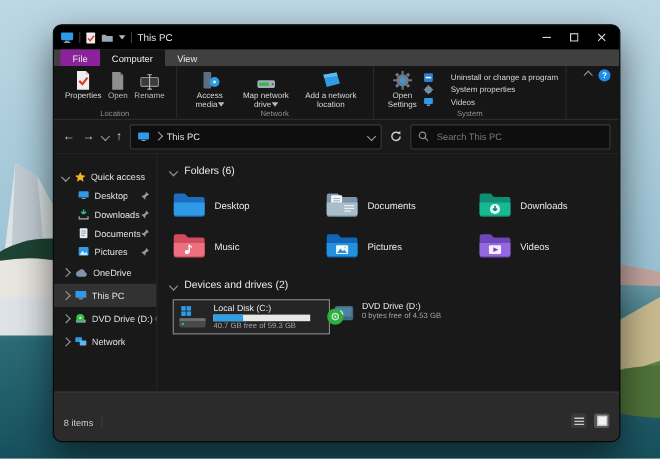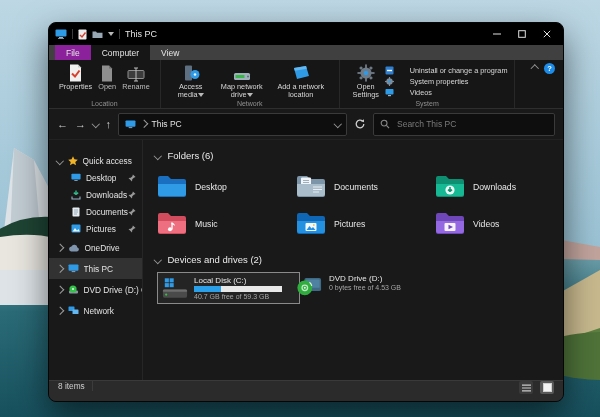--- a/index.html
+++ b/index.html
@@ -83,22 +83,22 @@
   .drive-tile{width:133px;background:rgba(255,255,255,.05);border:1px solid #8a8a8a;
               display:flex;align-items:center;gap:6px;padding:3px 4px;}
   .drive-col{display:flex;flex-direction:column;gap:1px;min-width:0;}
   .drive-name{font-size:8px;color:#e8e8e8;white-space:nowrap;}
   .bar{width:88px;height:6px;background:#e8e8e8;}
   .bar-fill{height:100%;background:#2b9fe8;}
   .drive-free{font-size:7px;color:#a6a6a6;white-space:nowrap;}
   .dvd-tile{display:flex;align-items:flex-start;gap:7px;padding-top:2px;}
 
   
-  .statusbar{height:20px;background:#2b2b2b;border-top:1px solid #3a3a3a;display:flex;align-items:flex-start;
-             padding:0 9px;gap:7px;flex:0 0 auto;}
+  .statusbar{height:20px;background:#2b2b2b;border-top:1px solid #3a3a3a;display:flex;align-items:flex-end;
+             padding:12px 9px;gap:7px;flex:0 0 auto;}
   .status-text{font-size:8.3px;color:#cfcfcf;}
   .st-spacer{flex:1;}
   .viewbtn{width:14px;height:13px;border-radius:2px;display:flex;align-items:center;justify-content:center;}
   .viewbtn.details{background:#3a3a3a;}
   .viewbtn.icons{background:#585858;}
   .vb-sq{width:7px;height:7px;background:#f2f2f2;border:1px solid #cfcfcf;}
 </style>
 </head>
 <body>
 

